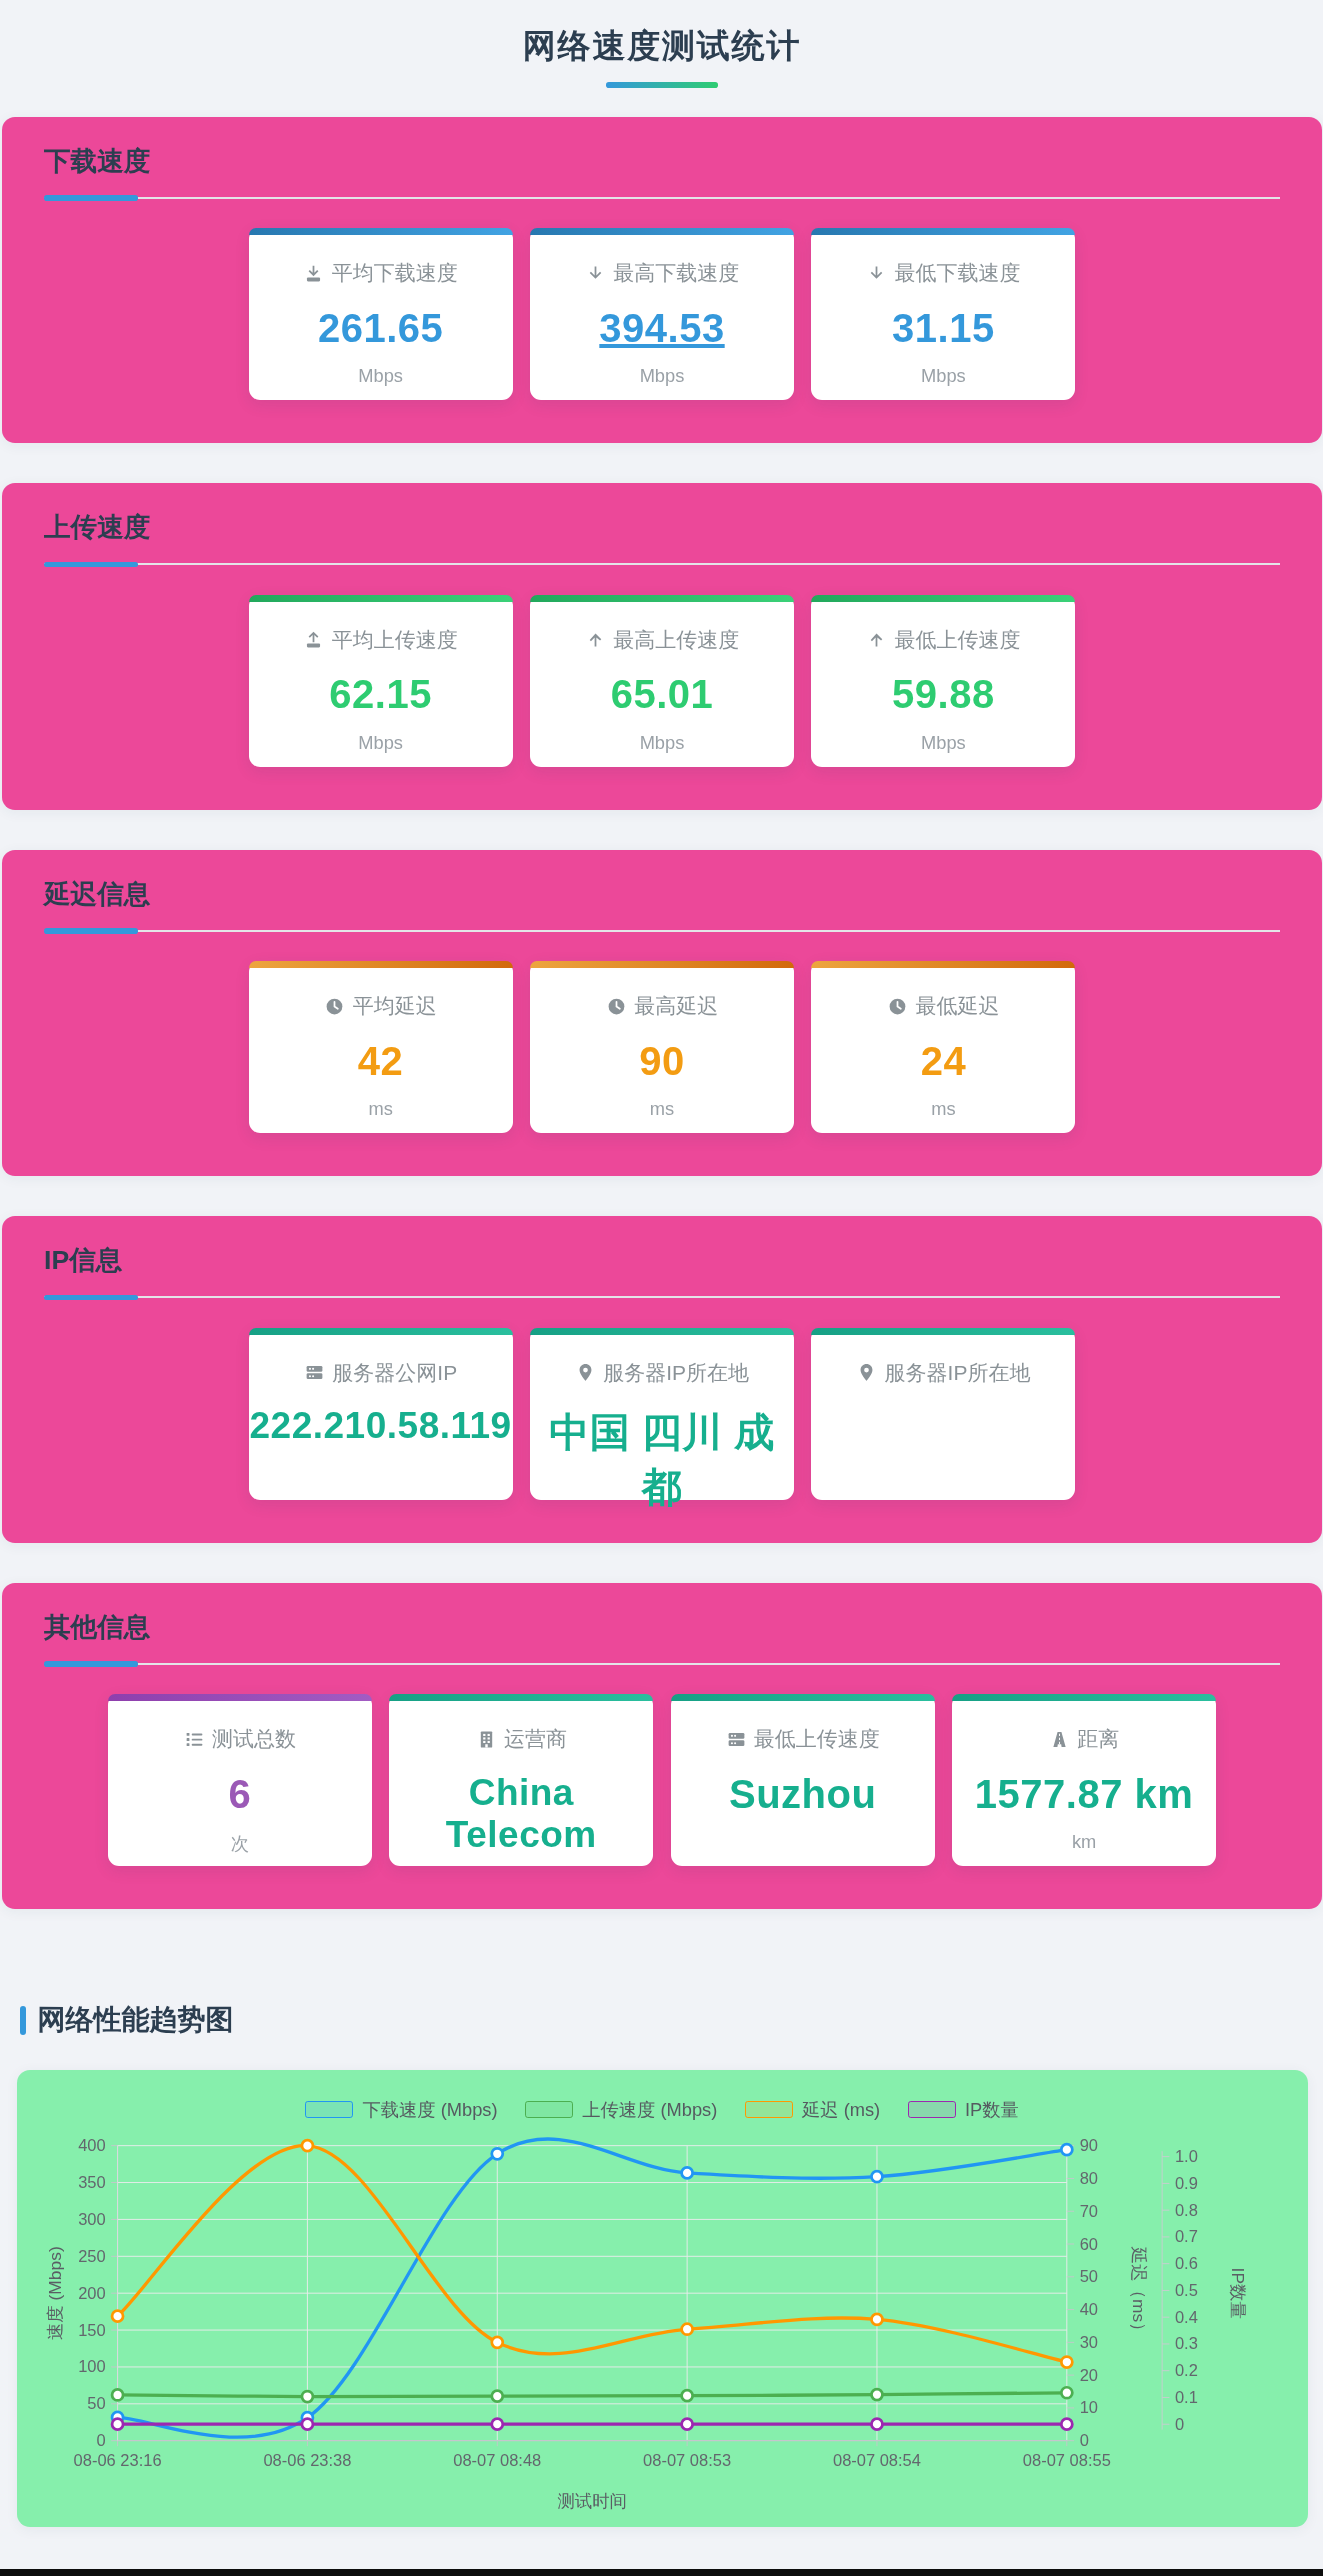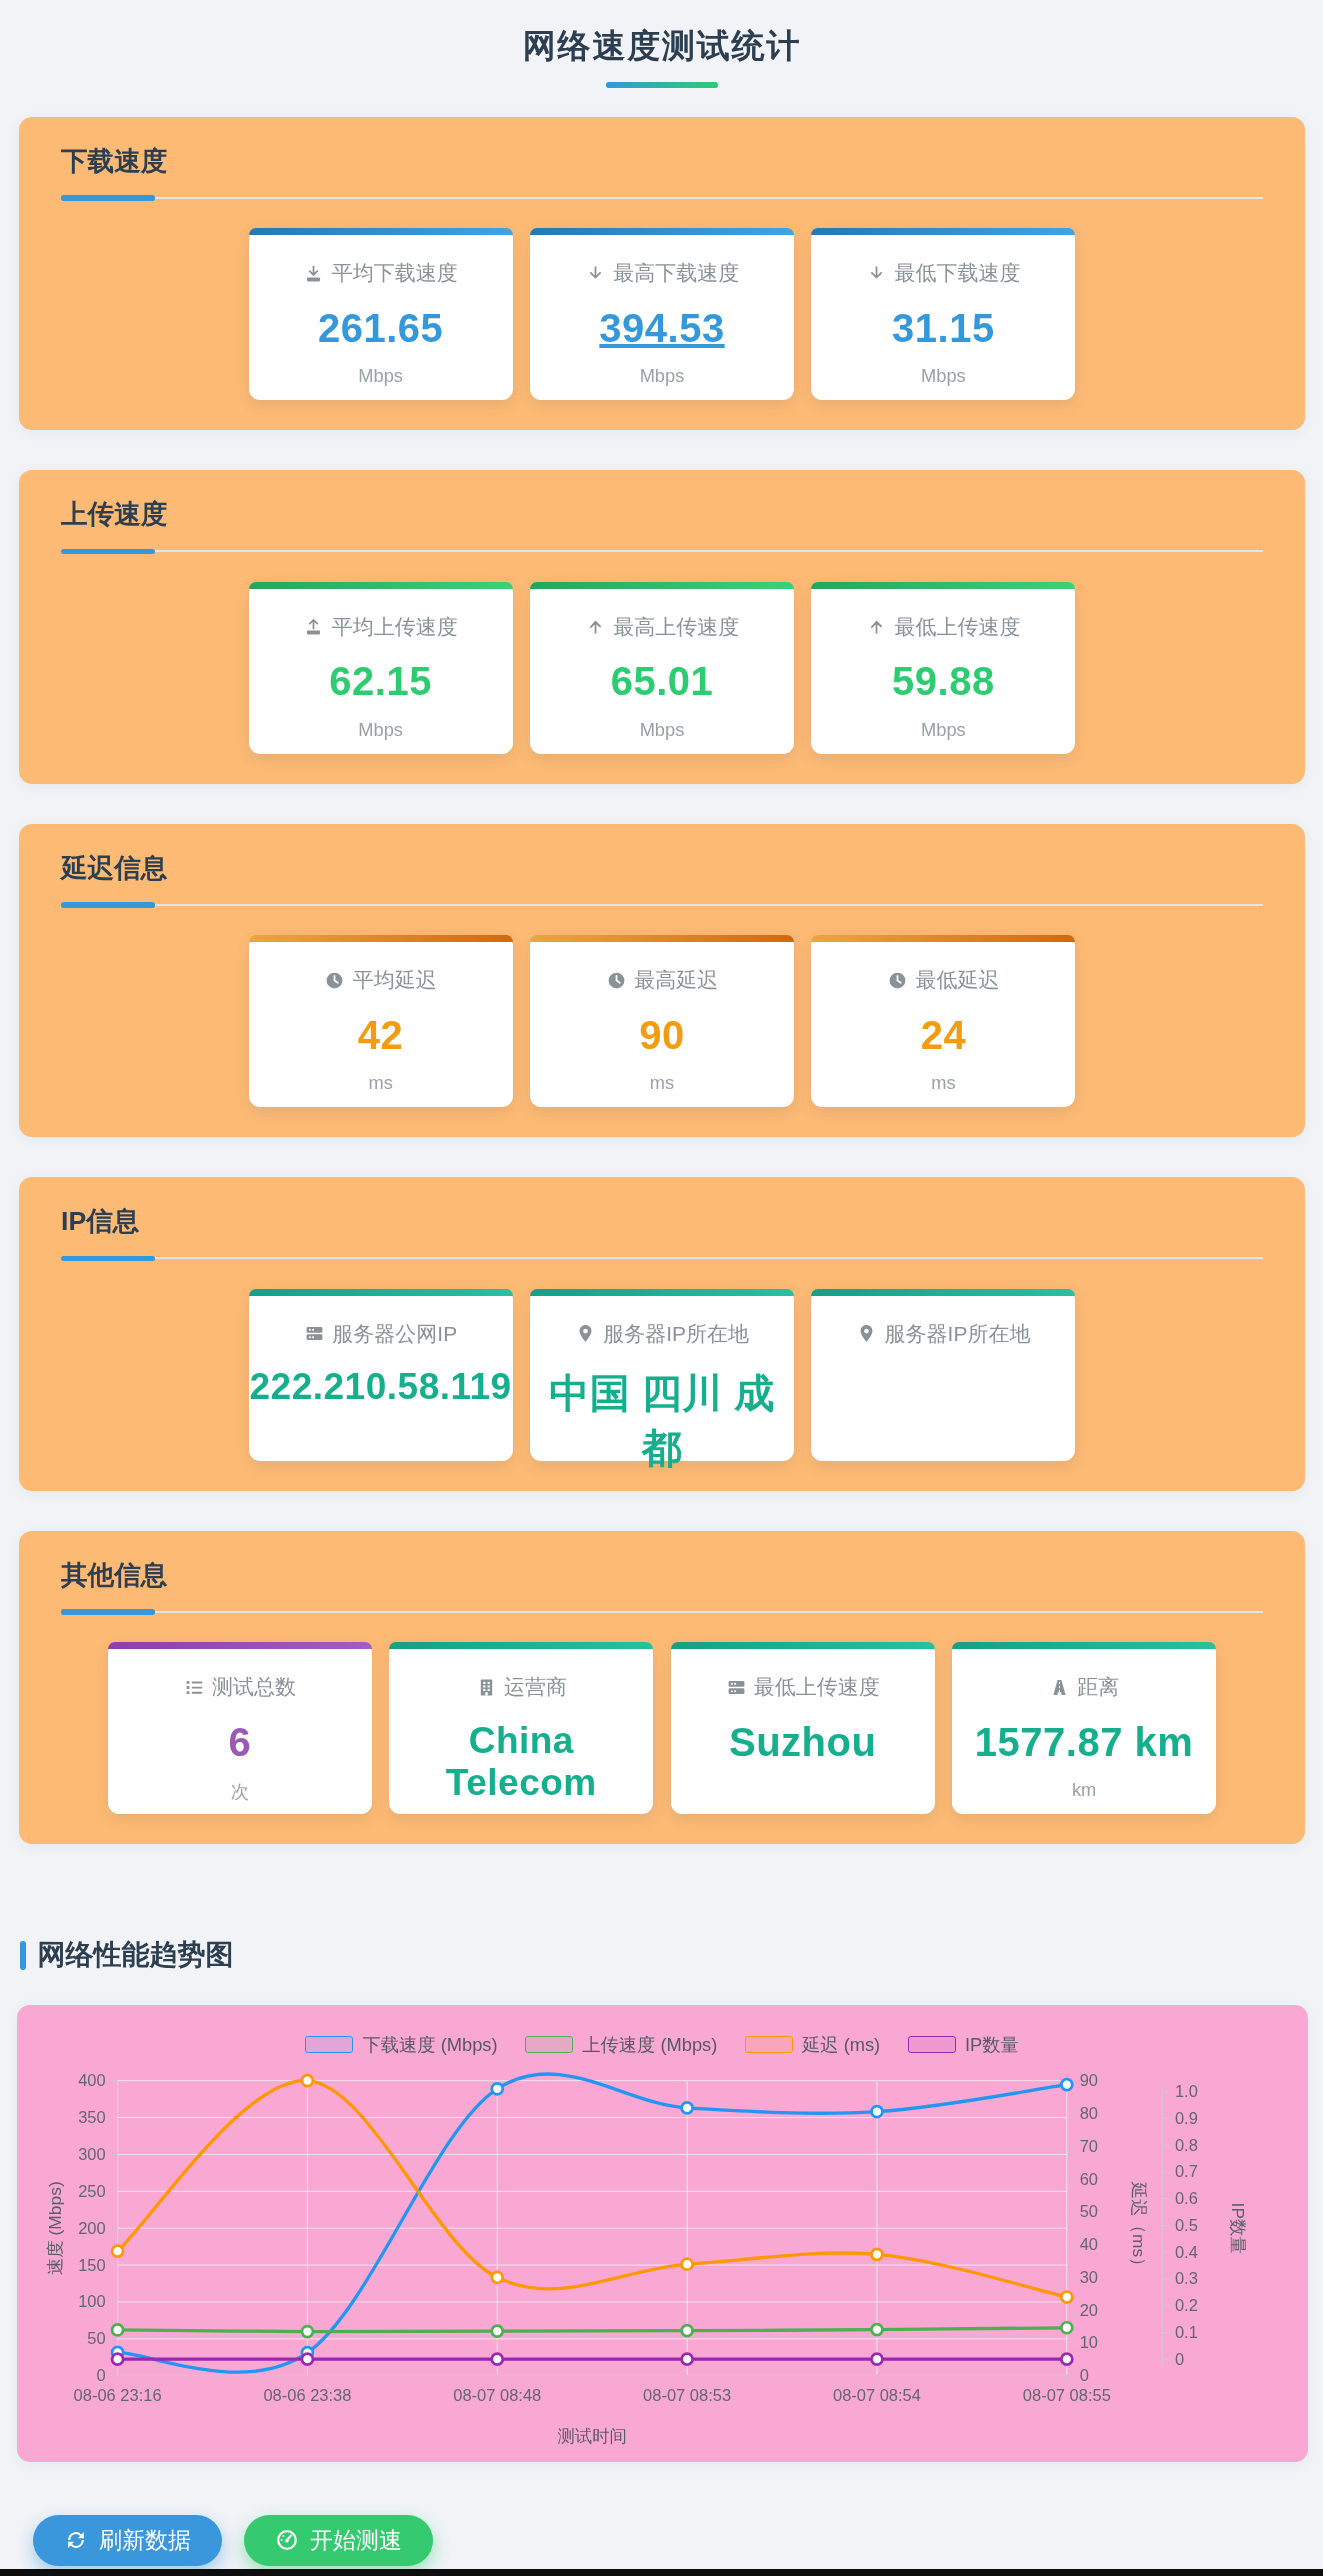--- a/index.html
+++ b/index.html
@@ -9,22 +9,22 @@
     font-family:"Liberation Sans","DejaVu Sans",sans-serif;
     color:#2c3e50;
   }
   
   .page-head { padding-top:24px; text-align:center; }
   .page-head h1 { font-size:33px; font-weight:bold; letter-spacing:1.8px; color:#2c3e50; }
   .title-underline { width:112px; height:5.5px; border-radius:2.8px; margin:13px auto 0;
     background:linear-gradient(90deg,#3498db,#2ecc71); }
   
   .sections { margin-top:29px; }
-  .panel { background:#fdba74; border-radius:13px; margin:0 19px 40px;
-    box-shadow:0 2.8px 13px rgba(40,60,90,.06); padding:26px 42px 30px; }
+  .panel { background:#ec4899; border-radius:13px; margin:0 2px 40px;
+    box-shadow:0 2.8px 13px rgba(40,60,90,.06); padding:26px 42px 43px; }
   .panel-title { font-size:26.6px; font-weight:bold; color:#2c3e50; }
   .panel-rule { position:relative; margin-top:16.5px; height:5.5px; }
   .panel-rule .rule-line { position:absolute; left:0; right:0; top:1.8px; height:1.8px; background:#e4e4e8; }
   .panel-rule .rule-accent { position:absolute; left:0; top:0; width:94px; height:5.5px;
     border-radius:2.8px; background:#3498db; }
   .cards { display:flex; justify-content:center; gap:17.4px; margin-top:27.5px; }
   .stat-card { width:264px; height:172px; background:#fff; border-radius:11px;
     box-shadow:0 4.6px 14.7px rgba(40,60,90,.10); position:relative; text-align:center;
     padding-top:7.3px; }
   .stat-card .top-bar { position:absolute; top:0; left:0; right:0; height:7.3px;
@@ -32,21 +32,21 @@
   .stat-label { margin-top:24px; font-size:21px; color:#8a9297;
     display:flex; align-items:center; justify-content:center; gap:7.3px; }
   .stat-label svg { display:block; }
   .stat-value { margin-top:18.3px; font-size:40px; font-weight:bold; letter-spacing:0.5px; }
   .stat-value.small-fit { font-size:37px; }
   .stat-unit { margin-top:14.7px; font-size:18.3px; color:#9aa1a7; }
   
   .chart-heading { display:flex; align-items:center; gap:11px; margin:92px 0 0 20px; }
   .chart-heading .bar { width:6.4px; height:29px; border-radius:3.7px; background:#3498db; }
   .chart-heading h2 { font-size:28px; font-weight:bold; color:#2c3e50; }
-  .chart-panel { background:#f9a8d4; border-radius:13px; margin:31px 16.5px 0;
+  .chart-panel { background:#86efac; border-radius:13px; margin:31px 16.5px 0;
     box-shadow:0 2.8px 13px rgba(40,60,90,.06); padding:24px 16.5px 13px; }
   .legend { display:flex; justify-content:center; gap:27.5px; align-items:center; height:31px; }
   .legend-item { display:flex; align-items:center; gap:9.2px; cursor:pointer; }
   .legend-swatch { width:48px; height:17.4px; border-radius:2.8px; border:1.8px solid; }
   .legend-label { font-size:18.3px; color:#555a60; }
   .chart-box { margin-top:5.5px; }
   .chart-box svg { display:block; }
   
   .actions { display:flex; gap:22px; margin:53px 0 0 33px; }
   .btn { display:inline-flex; align-items:center; gap:11px; border:none; cursor:pointer;

